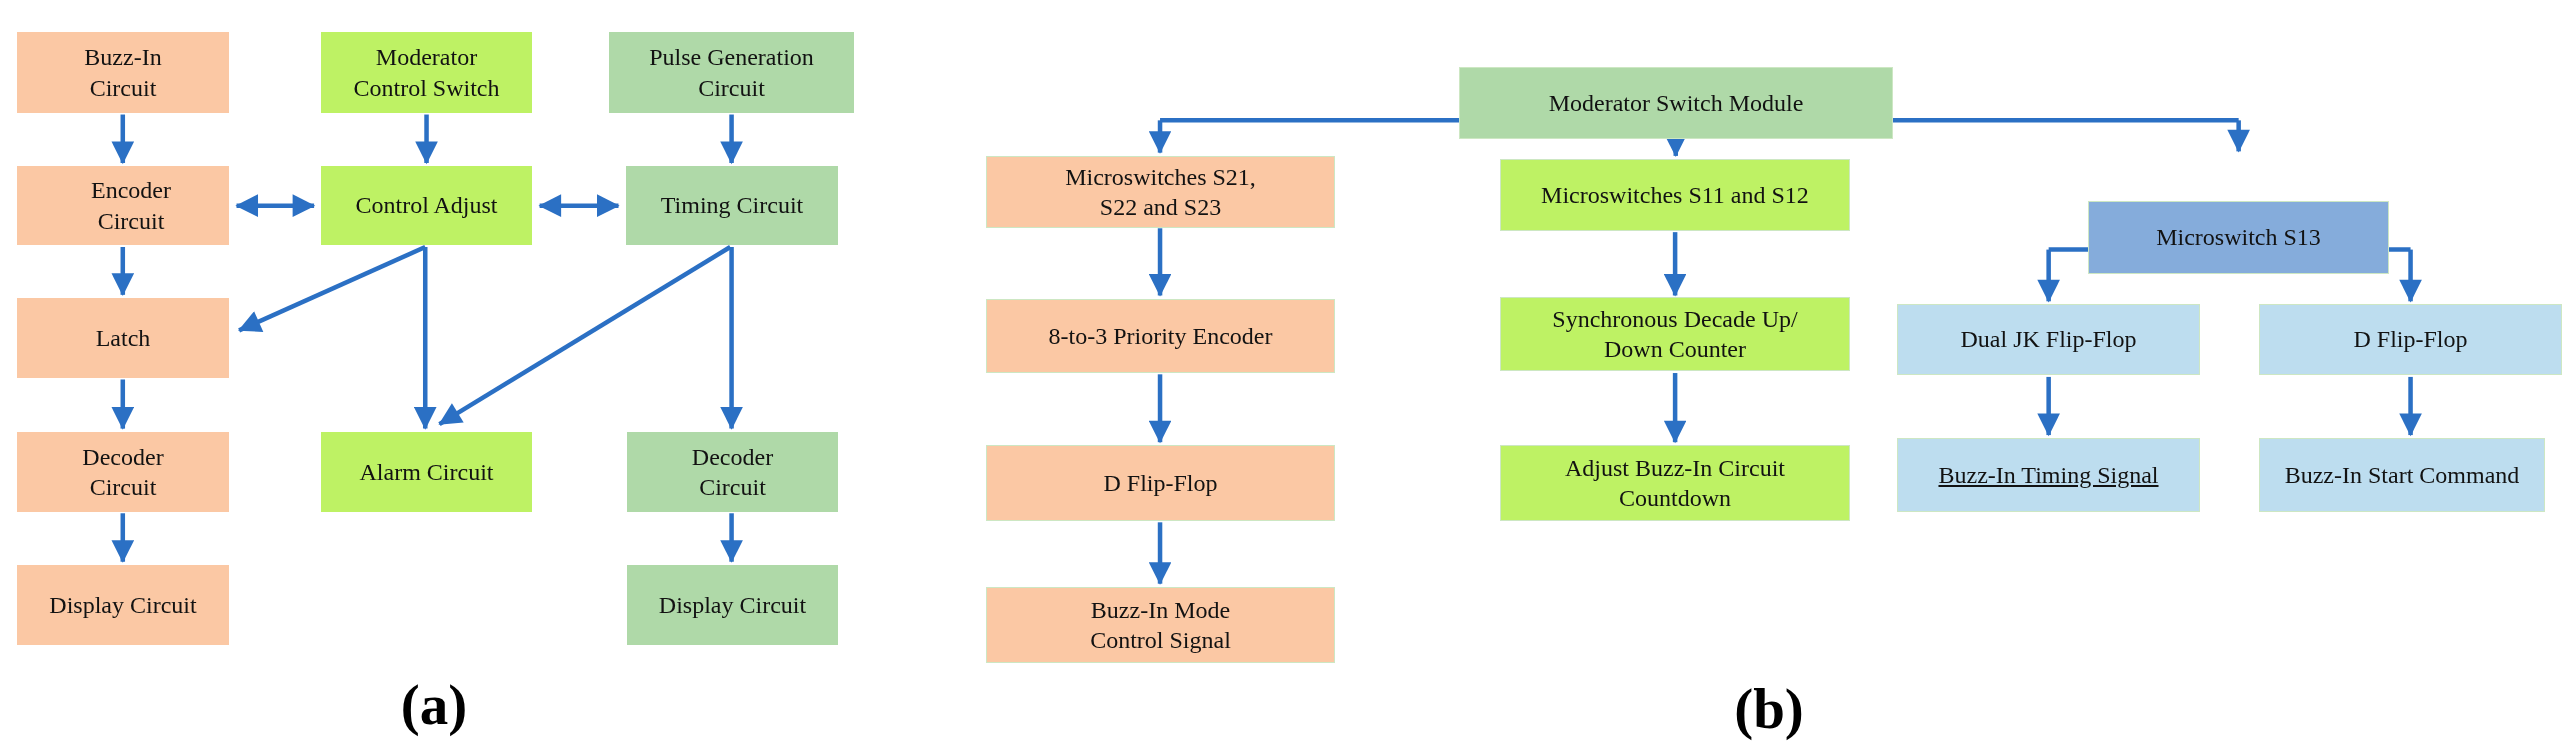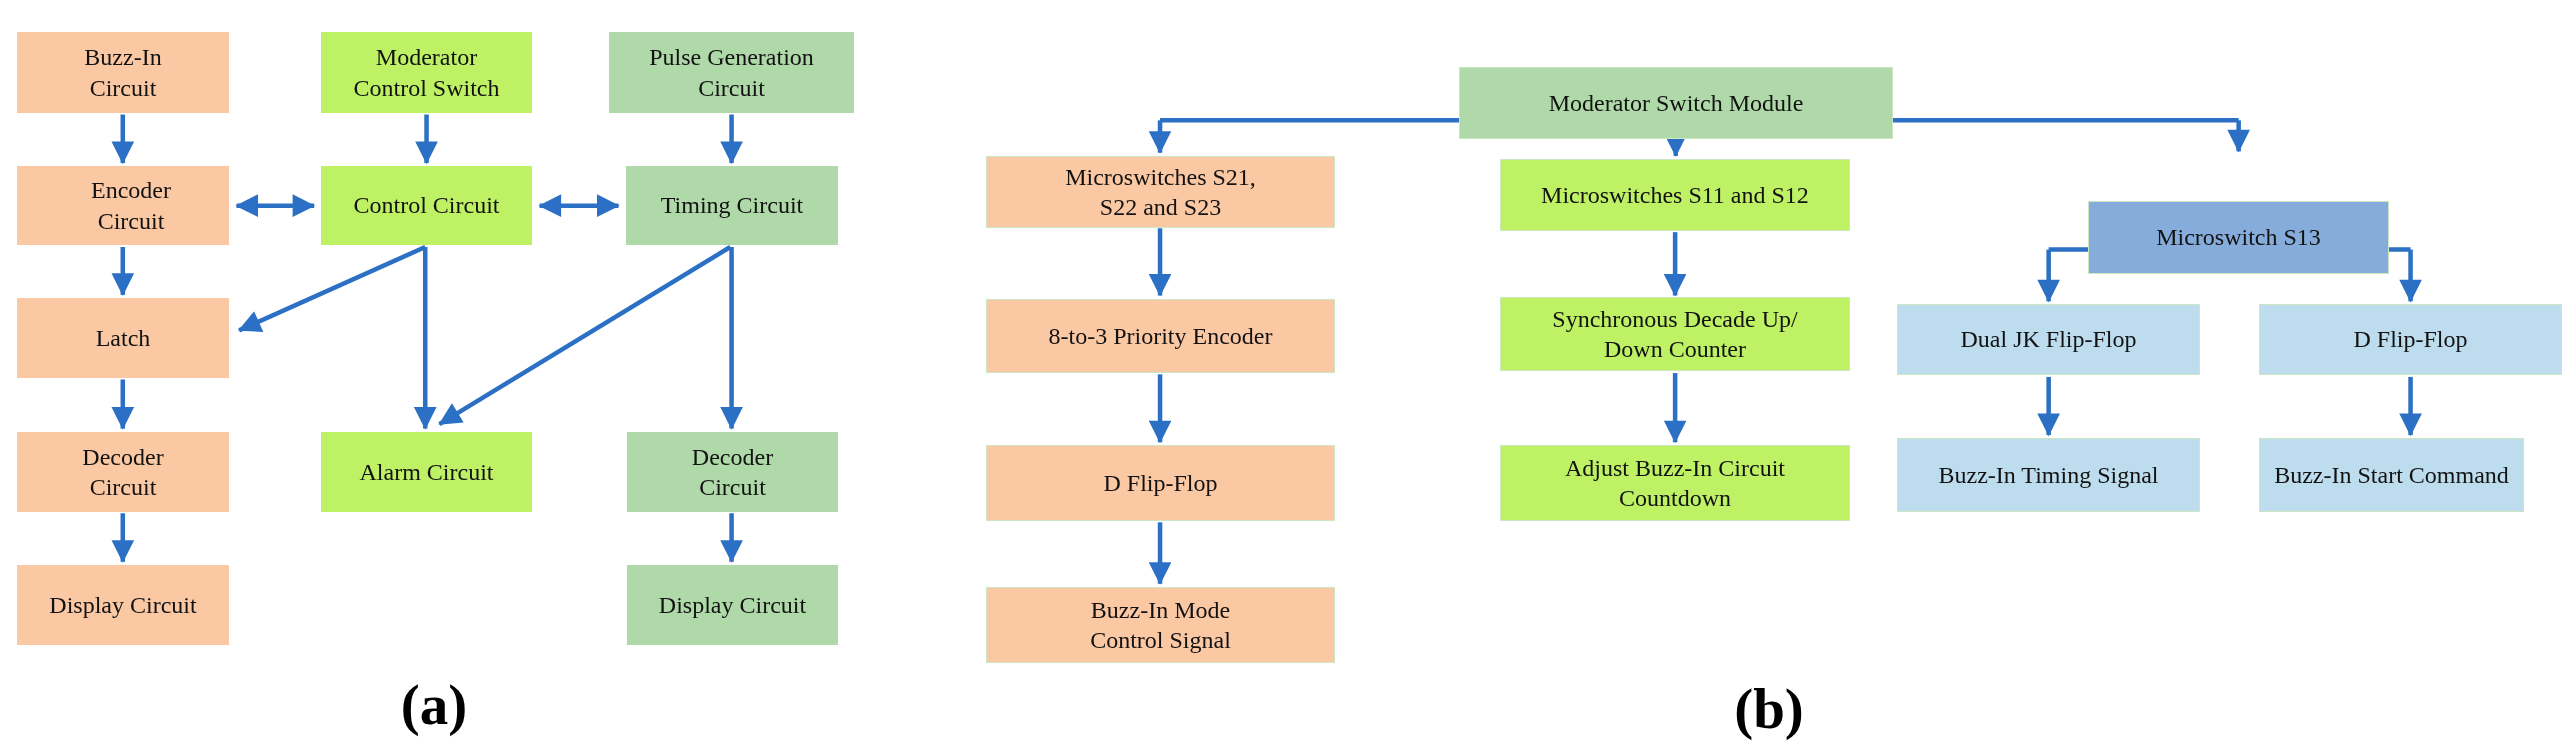--- a/index.html
+++ b/index.html
@@ -93,21 +93,21 @@
   </svg>
 
   <div class="node fill-orange" style="left:17px;top:32px;width:212px;height:81px;">Buzz-In
 Circuit</div>
   <div class="node fill-yellow" style="left:321px;top:32px;width:211px;height:81px;">Moderator
 Control Switch</div>
   <div class="node fill-green" style="left:609px;top:32px;width:245px;height:81px;">Pulse Generation
 Circuit</div>
   <div class="node fill-orange" style="left:17px;top:166px;width:212px;height:79px;padding-left:16px;">Encoder
 Circuit</div>
-  <div class="node fill-yellow" style="left:321px;top:166px;width:211px;height:79px;">Control Circuit</div>
+  <div class="node fill-yellow" style="left:321px;top:166px;width:211px;height:79px;">Control Adjust</div>
   <div class="node fill-green" style="left:626px;top:166px;width:212px;height:79px;">Timing Circuit</div>
   <div class="node fill-orange" style="left:17px;top:298px;width:212px;height:80px;">Latch</div>
   <div class="node fill-yellow" style="left:321px;top:432px;width:211px;height:80px;">Alarm Circuit</div>
   <div class="node fill-orange" style="left:17px;top:432px;width:212px;height:80px;">Decoder
 Circuit</div>
   <div class="node fill-orange" style="left:17px;top:565px;width:212px;height:80px;">Display Circuit</div>
   <div class="node fill-green" style="left:627px;top:432px;width:211px;height:80px;">Decoder
 Circuit</div>
   <div class="node fill-green" style="left:627px;top:565px;width:211px;height:80px;">Display Circuit</div>
 
@@ -119,20 +119,20 @@
   <div class="node fill-orange bordered" style="left:986px;top:299px;width:349px;height:74px;">8-to-3 Priority Encoder</div>
   <div class="node fill-yellow bordered" style="left:1500px;top:297px;width:350px;height:74px;">Synchronous Decade Up/
 Down Counter</div>
   <div class="node fill-orange bordered" style="left:986px;top:445px;width:349px;height:76px;">D Flip-Flop</div>
   <div class="node fill-yellow bordered" style="left:1500px;top:445px;width:350px;height:76px;">Adjust Buzz-In Circuit
 Countdown</div>
   <div class="node fill-lightblue bordered" style="left:1897px;top:304px;width:303px;height:71px;">Dual JK Flip-Flop</div>
   <div class="node fill-lightblue bordered" style="left:2259px;top:304px;width:303px;height:71px;">D Flip-Flop</div>
   <div class="node fill-orange bordered" style="left:986px;top:587px;width:349px;height:76px;">Buzz-In Mode
 Control Signal</div>
-  <div class="node fill-lightblue bordered" style="left:1897px;top:438px;width:303px;height:74px;">Buzz-In Timing Signal</div>
-  <div class="node fill-lightblue bordered" style="left:2259px;top:438px;width:265px;height:74px;">Buzz-In Start Command</div>
+  <div class="node fill-lightblue bordered" style="left:1897px;top:438px;width:303px;height:74px;text-decoration:underline;">Buzz-In Timing Signal</div>
+  <div class="node fill-lightblue bordered" style="left:2259px;top:438px;width:286px;height:74px;">Buzz-In Start Command</div>
 
   <div class="fig-label" style="left:363px;top:672px;">(a)</div>
   <div class="fig-label" style="left:1698px;top:676px;">(b)</div>
 
 </div>
 
 
 </body></html>

